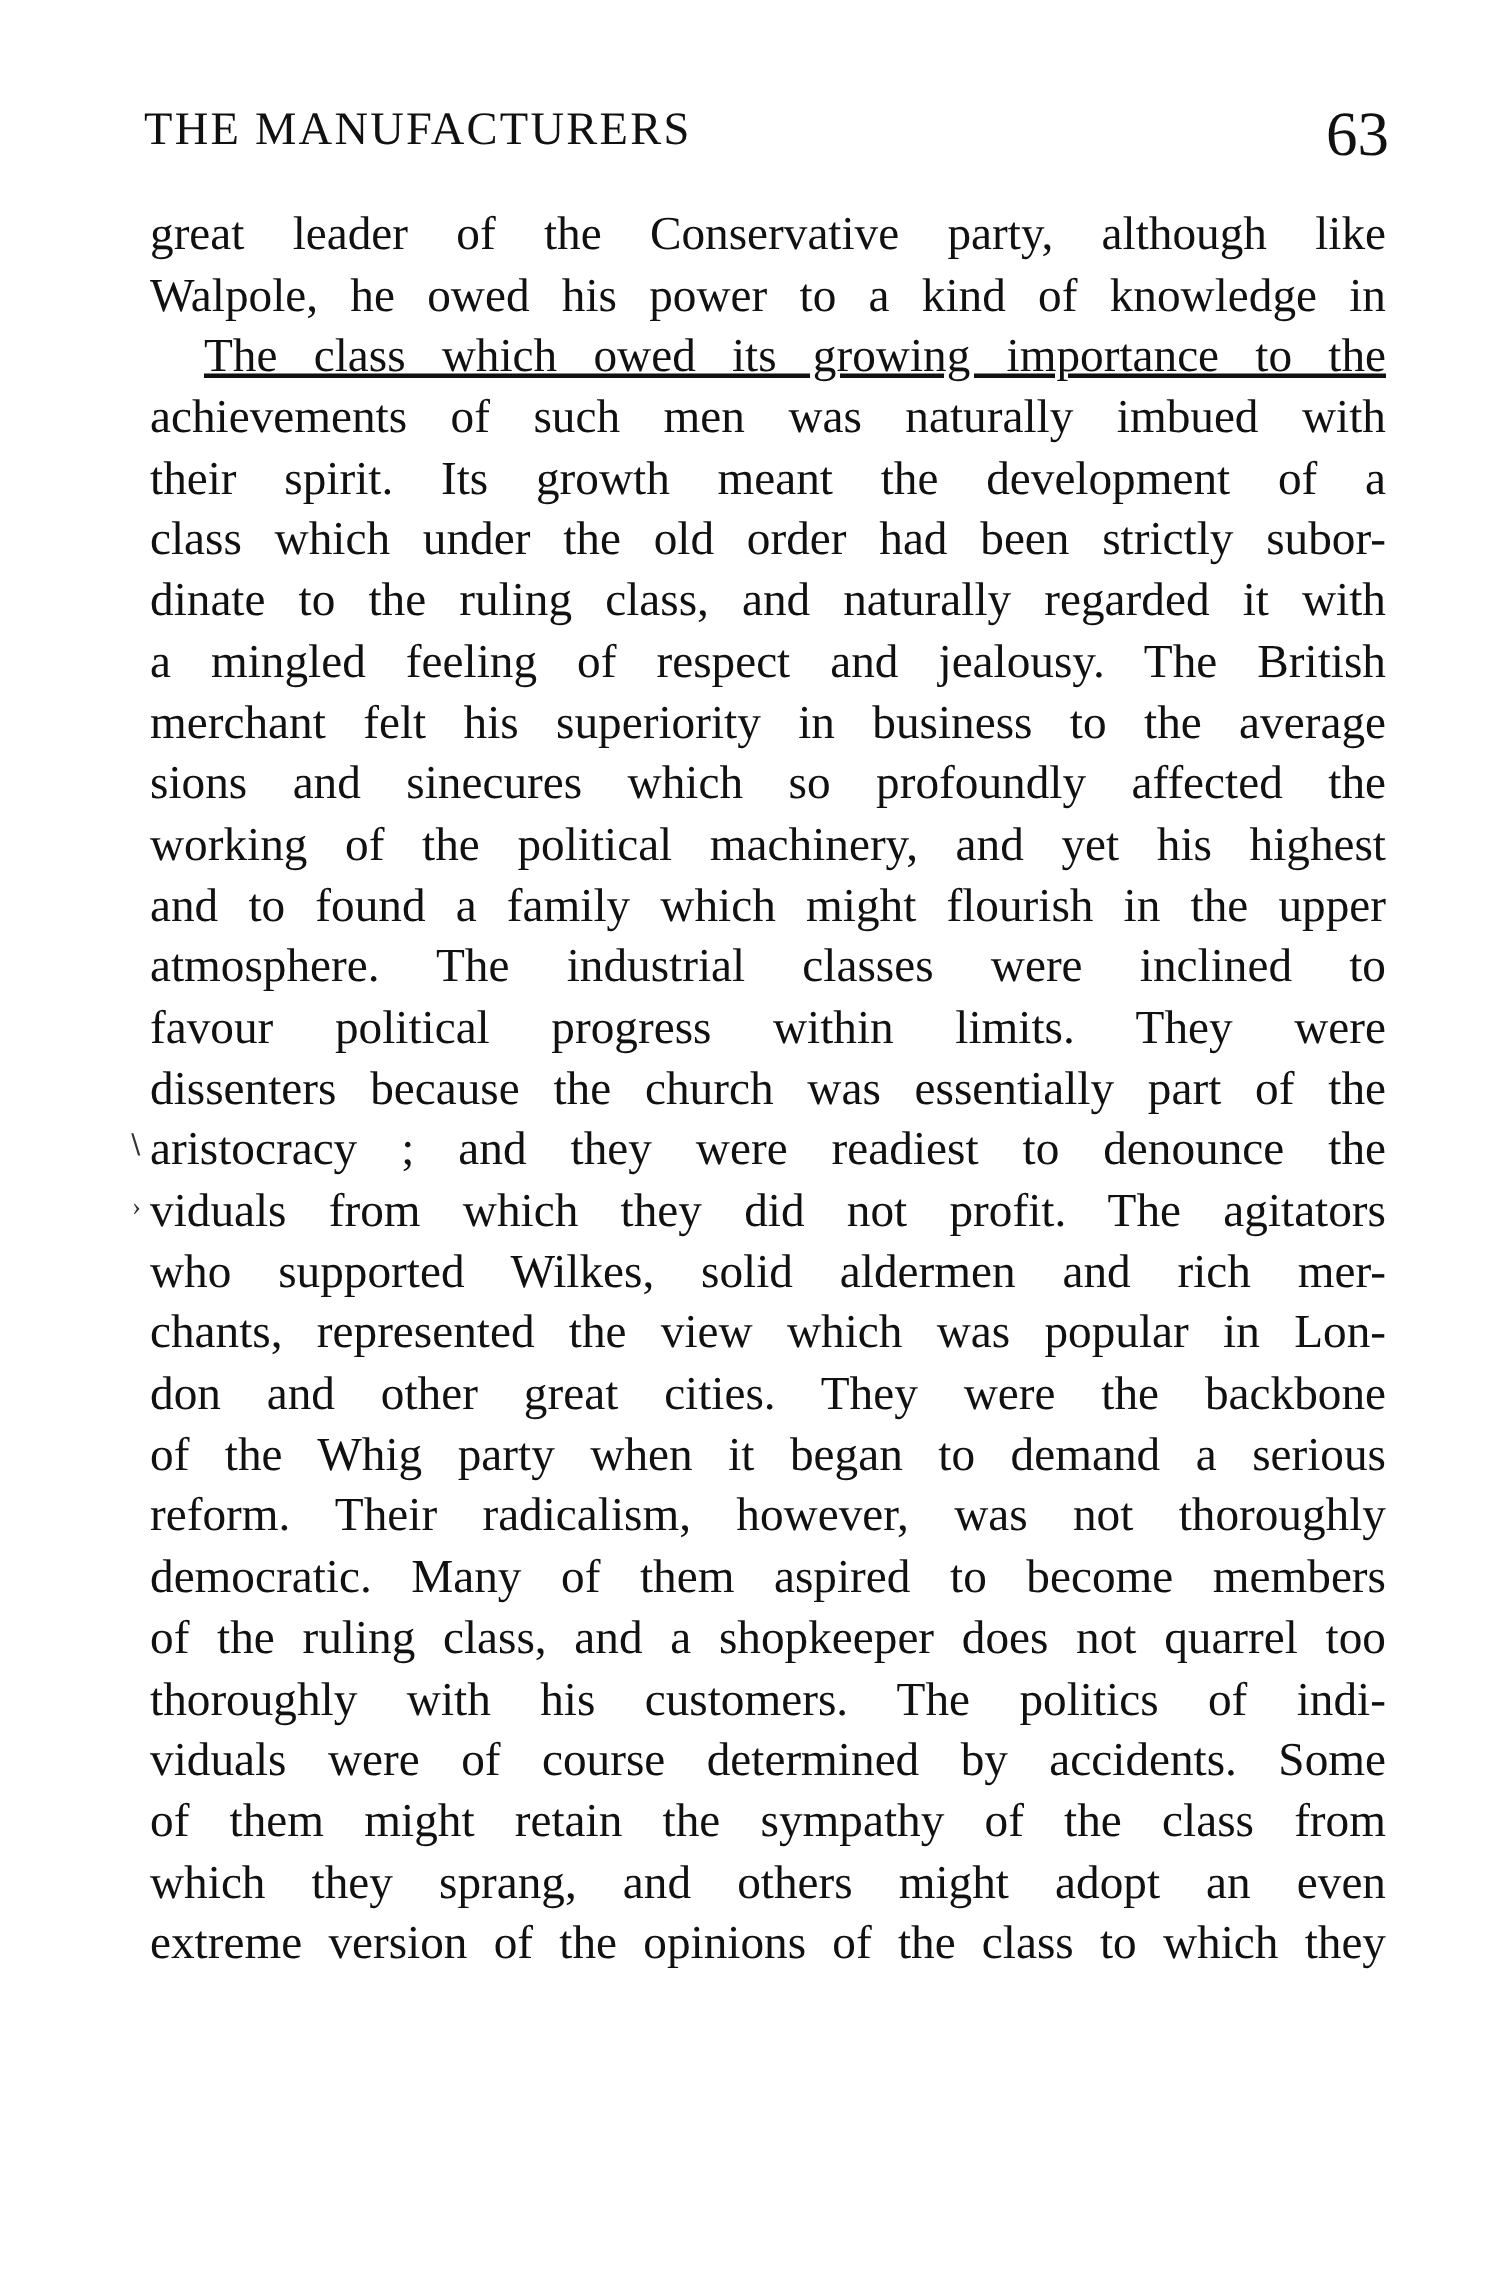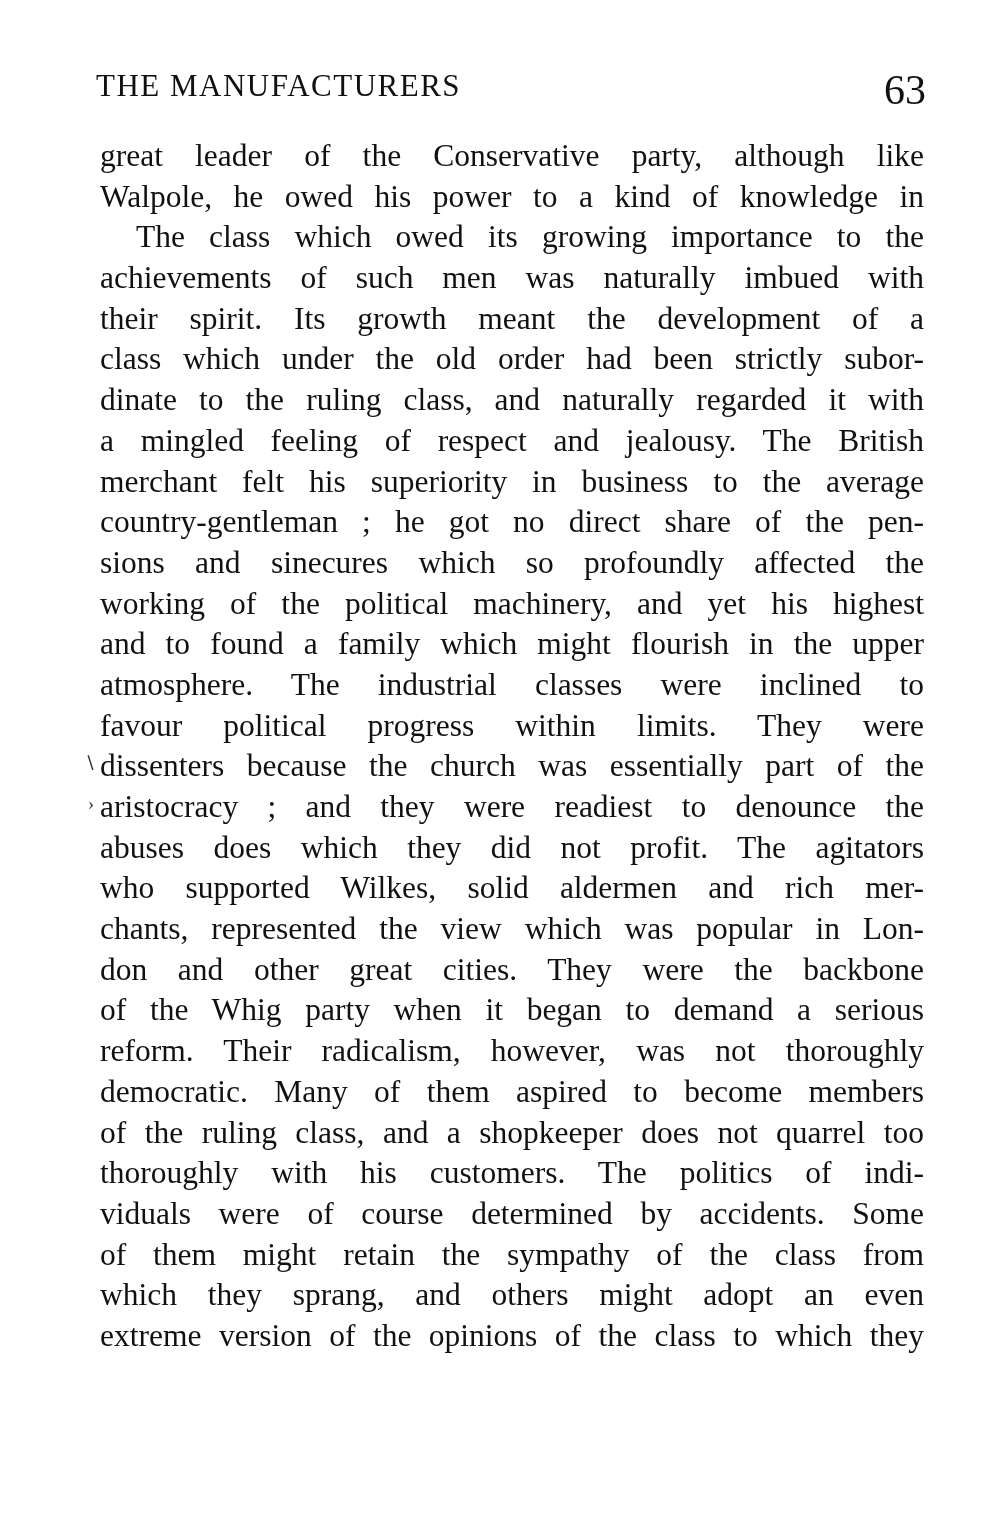--- a/index.html
+++ b/index.html
@@ -56,20 +56,21 @@
       white-space: nowrap;
       text-align: justify;
       text-align-last: justify;
       display: block;
     }
     .line.last {
       text-align-last: left;
     }
     .line.indent {
       padding-left: 36px;
+      text-decoration: underline;
     }
     .margin-mark {
       position: absolute;
       font-size: 18px;
       color: #333;
     }
   </style>
 </head>
 <body>
 
@@ -82,29 +83,28 @@
   <div class="body-text" id="body-text">
       <div class="line">great leader of the Conservative party, although like</div>
       <div class="line">Walpole, he owed his power to a kind of knowledge in</div>
       <div class="line indent">The class which owed its growing importance to the</div>
       <div class="line">achievements of such men was naturally imbued with</div>
       <div class="line">their spirit. Its growth meant the development of a</div>
       <div class="line">class which under the old order had been strictly subor-</div>
       <div class="line">dinate to the ruling class, and naturally regarded it with</div>
       <div class="line">a mingled feeling of respect and jealousy. The British</div>
       <div class="line">merchant felt his superiority in business to the average</div>
-      <div class="line">country-gentleman ; he got no direct share of the pen-</div>
       <div class="line">sions and sinecures which so profoundly affected the</div>
       <div class="line">working of the political machinery, and yet his highest</div>
       <div class="line">and to found a family which might flourish in the upper</div>
       <div class="line">atmosphere. The industrial classes were inclined to</div>
       <div class="line">favour political progress within limits. They were</div>
       <div class="line">dissenters because the church was essentially part of the</div>
       <div class="line">aristocracy ; and they were readiest to denounce the</div>
-      <div class="line">abuses does which they did not profit. The agitators</div>
+      <div class="line">viduals from which they did not profit. The agitators</div>
       <div class="line">who supported Wilkes, solid aldermen and rich mer-</div>
       <div class="line">chants, represented the view which was popular in Lon-</div>
       <div class="line">don and other great cities. They were the backbone</div>
       <div class="line">of the Whig party when it began to demand a serious</div>
       <div class="line">reform. Their radicalism, however, was not thoroughly</div>
       <div class="line">democratic. Many of them aspired to become members</div>
       <div class="line">of the ruling class, and a shopkeeper does not quarrel too</div>
       <div class="line">thoroughly with his customers. The politics of indi-</div>
       <div class="line">viduals were of course determined by accidents. Some</div>
       <div class="line">of them might retain the sympathy of the class from</div>

